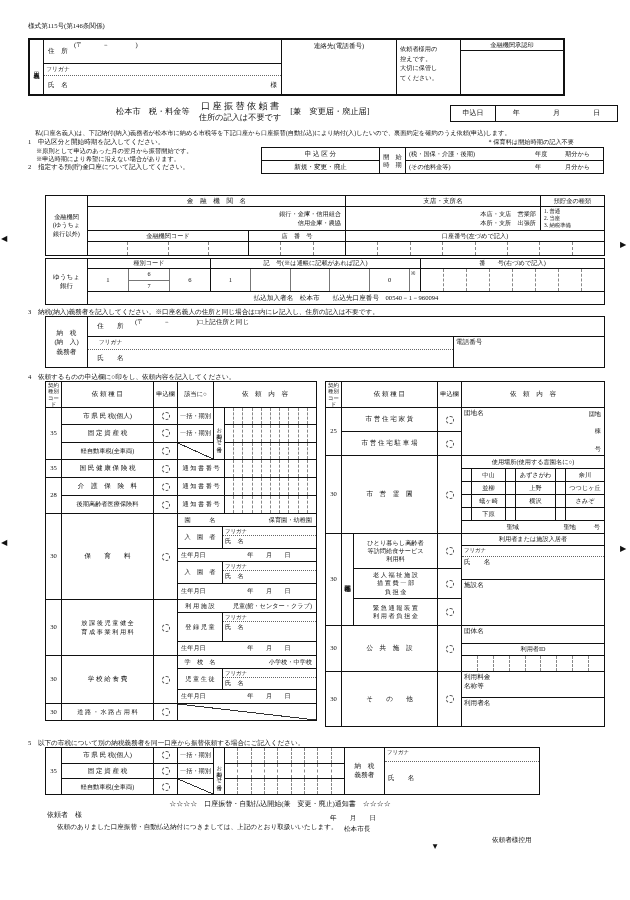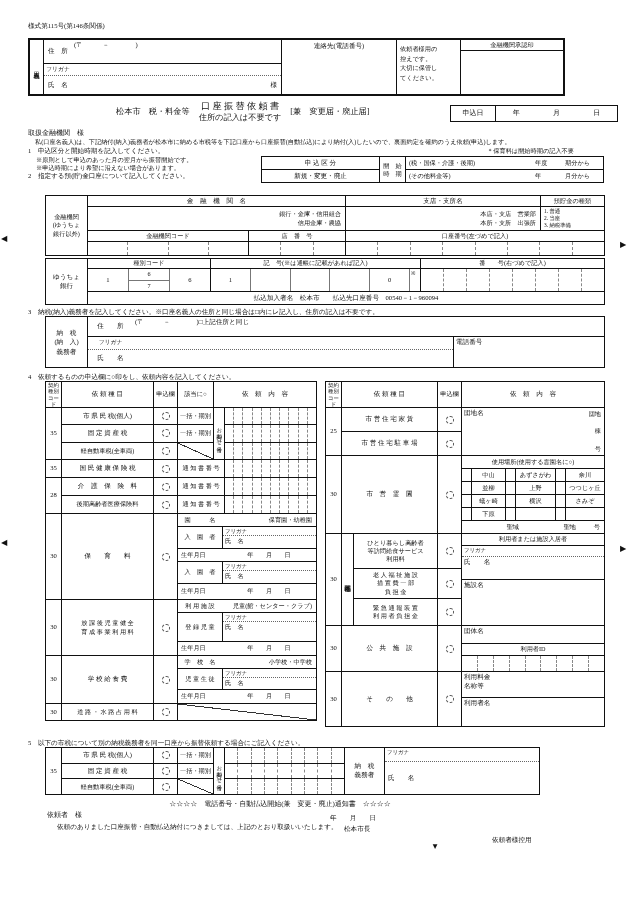--- a/index.html
+++ b/index.html
@@ -89,21 +89,20 @@
 <div class="abs b15 row" style="left:450px;top:105px;width:168px;height:17px">
   <div class="ctr br f7" style="width:45px">申込日</div>
   <div class="f1 row f7" style="justify-content:space-around;align-items:center">
     <span>年</span>
     <span>月</span>
     <span>日</span>
   </div>
 </div>
 
 <div class="abs" style="left:28px;top:129px;width:576px">
-  <div class="f7">取扱金融機関　様</div>
   <div class="f6 indent">私(口座名義人)は、下記納付(納入)義務者が松本市に納める市税等を下記口座から口座振替(自動払込)により納付(入)したいので、裏面約定を確約のうえ依頼(申込)します。</div>
   <div class="row" style="margin-top:1px">
     <div class="col" style="width:256px">
       <div class="f65">1　申込区分と開始時期を記入してください。</div>
       <div class="f6" style="padding-left:8px">※原則として申込のあった月の翌月から振替開始です。</div>
       <div class="f6" style="padding-left:8px">※申込時期により希望に沿えない場合があります。</div>
       <div class="f65">2　指定する預(貯)金口座について記入してください。</div>
     </div>
     <div class="f1 col" style="align-items:flex-end">
       <div class="f6" style="padding-right:30px">＊保育料は開始時期の記入不要</div>
@@ -713,18 +712,18 @@
   <div class="ctr br col f65" style="width:40px">
     <span>納　税</span>
     <span>義務者</span>
   </div>
   <div class="f1 col">
     <div class="dbb f5 pad" style="height:14px">フリガナ</div>
     <div class="f1 vc f65" style="padding-left:3px">氏　　名</div>
   </div>
 </div>
 
-<div class="abs ctr f7" style="left:45px;top:800px;width:470px">☆☆☆☆　電話番号・自動払込開始(兼　変更・廃止)通知書　☆☆☆☆</div>
+<div class="abs ctr f7" style="left:45px;top:800px;width:470px">☆☆☆☆　口座振替・自動払込開始(兼　変更・廃止)通知書　☆☆☆☆</div>
 <div class="abs f7" style="left:47px;top:811px">依頼者　様</div>
 <div class="abs f65" style="left:57px;top:823px">依頼のありました口座振替・自動払込納付につきましては、上記のとおり取扱いいたします。</div>
 <div class="abs f65" style="left:330px;top:814px">年　　月　　日</div>
 <div class="abs f65" style="left:344px;top:825px">松本市長</div>
 <div class="abs f65" style="left:492px;top:836px">依頼者様控用</div>
 
 </body></html>

